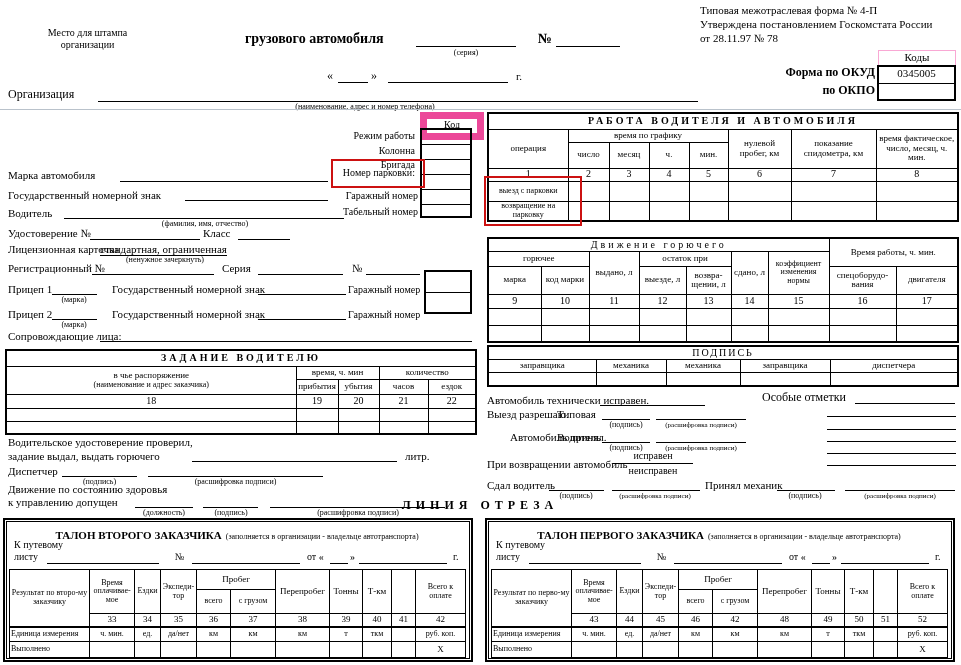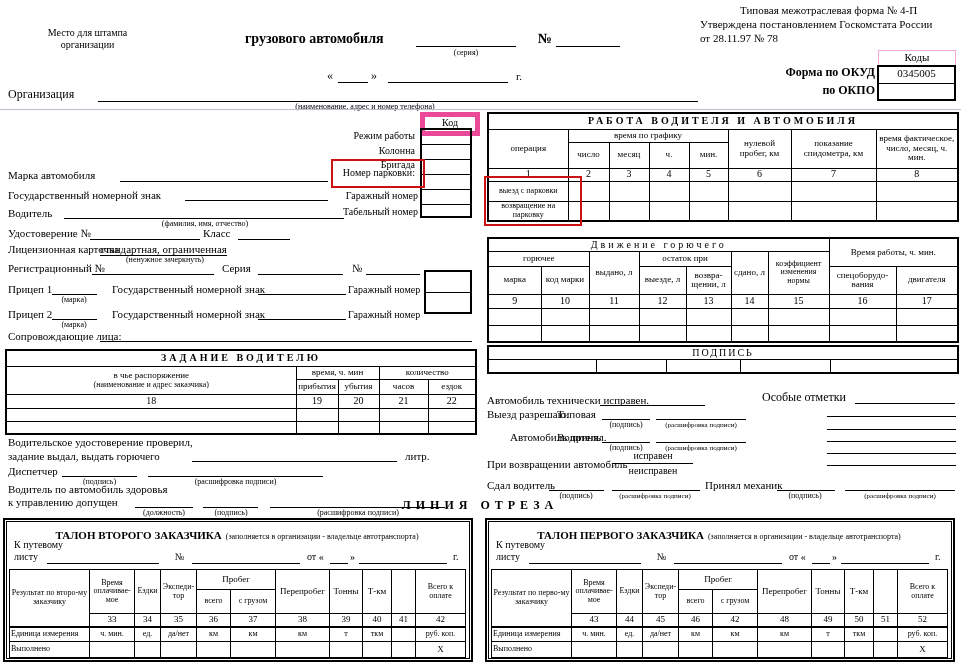--- a/index.html
+++ b/index.html
@@ -32,39 +32,39 @@
   <div class="a c f8" style="left:416px;top:49px;width:100px">(серия)</div>
   <div class="a b f14" style="left:538px;top:31px">№</div>
   <div class="u" style="left:556px;top:46px;width:64px"></div>
 
   <div class="a f12" style="left:327px;top:69px">«</div>
   <div class="u" style="left:338px;top:82px;width:30px"></div>
   <div class="a f12" style="left:371px;top:69px">»</div>
   <div class="u" style="left:388px;top:82px;width:120px"></div>
   <div class="a f11" style="left:516px;top:70px">г.</div>
 
-  <div class="a f11" style="left:740px;top:4px">Типовая межотраслевая форма № 4-П</div>
+  <div class="a f11" style="left:700px;top:4px">Типовая межотраслевая форма № 4-П</div>
   <div class="a f11" style="left:700px;top:18px">Утверждена постановлением Госкомстата России</div>
   <div class="a f11" style="left:700px;top:32px">от 28.11.97 № 78</div>
 
   <div class="a r b f12" style="left:750px;top:66px;width:125px">Форма по ОКУД</div>
   <div class="a r b f12" style="left:750px;top:84px;width:125px">по ОКПО</div>
 
   <div class="a c f11" style="left:878px;top:50px;width:76px;height:15px;border:1px solid #f9a8d4">Коды</div>
   <div class="a thick" style="left:877px;top:65px;width:79px;height:36px">
     <div class="c f11" style="height:16px;border-bottom:1px solid #000">0345005</div>
     <div class="c f11" style="height:15px"></div>
   </div>
 
   <div class="a f12" style="left:8px;top:88px">Организация</div>
   <div class="u" style="left:98px;top:101px;width:600px"></div>
   <div class="a c f8" style="left:240px;top:103px;width:250px">(наименование, адрес и номер телефона)</div>
   <div class="divider" style="left:0;top:109px;width:961px"></div>
 
-  <div class="a c f10" style="left:420px;top:112px;width:50px;height:14px;border:5px solid #ec4899">Код</div>
+  <div class="a c f10" style="left:420px;top:112px;width:50px;height:14px;border:7px solid #ec4899">Код</div>
   <div class="a thick" style="left:420px;top:128px;width:52px;height:90px">
     <div style="height:14px;border-bottom:1px solid #000"></div>
     <div style="height:14px;border-bottom:1px solid #000"></div>
     <div style="height:14px;border-bottom:1px solid #000"></div>
     <div style="height:14px;border-bottom:1px solid #000"></div>
     <div style="height:14px;border-bottom:1px solid #000"></div>
     <div style="height:13px"></div>
   </div>
   <div class="a r f10" style="left:295px;top:130px;width:120px">Режим работы</div>
   <div class="a r f10" style="left:295px;top:145px;width:120px">Колонна</div>
@@ -171,21 +171,21 @@
 
   <div class="a f11" style="left:8px;top:436px">Водительское удостоверение проверил,</div>
   <div class="a f11" style="left:8px;top:450px">задание выдал, выдать горючего</div>
   <div class="u" style="left:192px;top:461px;width:205px"></div>
   <div class="a f11" style="left:405px;top:450px">литр.</div>
   <div class="a f11" style="left:8px;top:465px">Диспетчер</div>
   <div class="u" style="left:62px;top:476px;width:75px"></div>
   <div class="u" style="left:148px;top:476px;width:175px"></div>
   <div class="a c f8" style="left:62px;top:478px;width:75px">(подпись)</div>
   <div class="a c f8" style="left:148px;top:478px;width:175px">(расшифровка подписи)</div>
-  <div class="a f11" style="left:8px;top:483px">Водитель по автомобиль здоровья</div>
+  <div class="a f11" style="left:8px;top:483px">Движение по состоянию здоровья</div>
   <div class="a f11" style="left:8px;top:496px">к управлению допущен</div>
   <div class="u" style="left:135px;top:507px;width:58px"></div>
   <div class="u" style="left:203px;top:507px;width:55px"></div>
   <div class="u" style="left:270px;top:507px;width:175px"></div>
   <div class="a c f8" style="left:122px;top:509px;width:84px">(должность)</div>
   <div class="a c f8" style="left:200px;top:509px;width:62px">(подпись)</div>
   <div class="a c f8" style="left:268px;top:509px;width:180px">(расшифровка подписи)</div>
 
   <div class="a c b f12 ls5" style="left:330px;top:499px;width:300px">ЛИНИЯ  ОТРЕЗА</div>
 
@@ -323,20 +323,27 @@
         <col style="width:108px">
         <col style="width:70px">
         <col style="width:74px">
         <col style="width:90px">
         <col style="width:128px">
       </colgroup>
     <tbody>
         <tr style="height:13px">
           <td colspan="5" class="f10 ls2">ПОДПИСЬ</td>
         </tr>
+    <tr style="height:13px">
+      <td class="f9">заправщика</td>
+      <td class="f9">механика</td>
+      <td class="f9">механика</td>
+      <td class="f9">заправщика</td>
+      <td class="f9">диспетчера</td>
+    </tr>
     <tr style="height:14px">
           <td></td>
           <td></td>
           <td></td>
           <td></td>
           <td></td>
         </tr>
   </tbody>
     </table>
 

